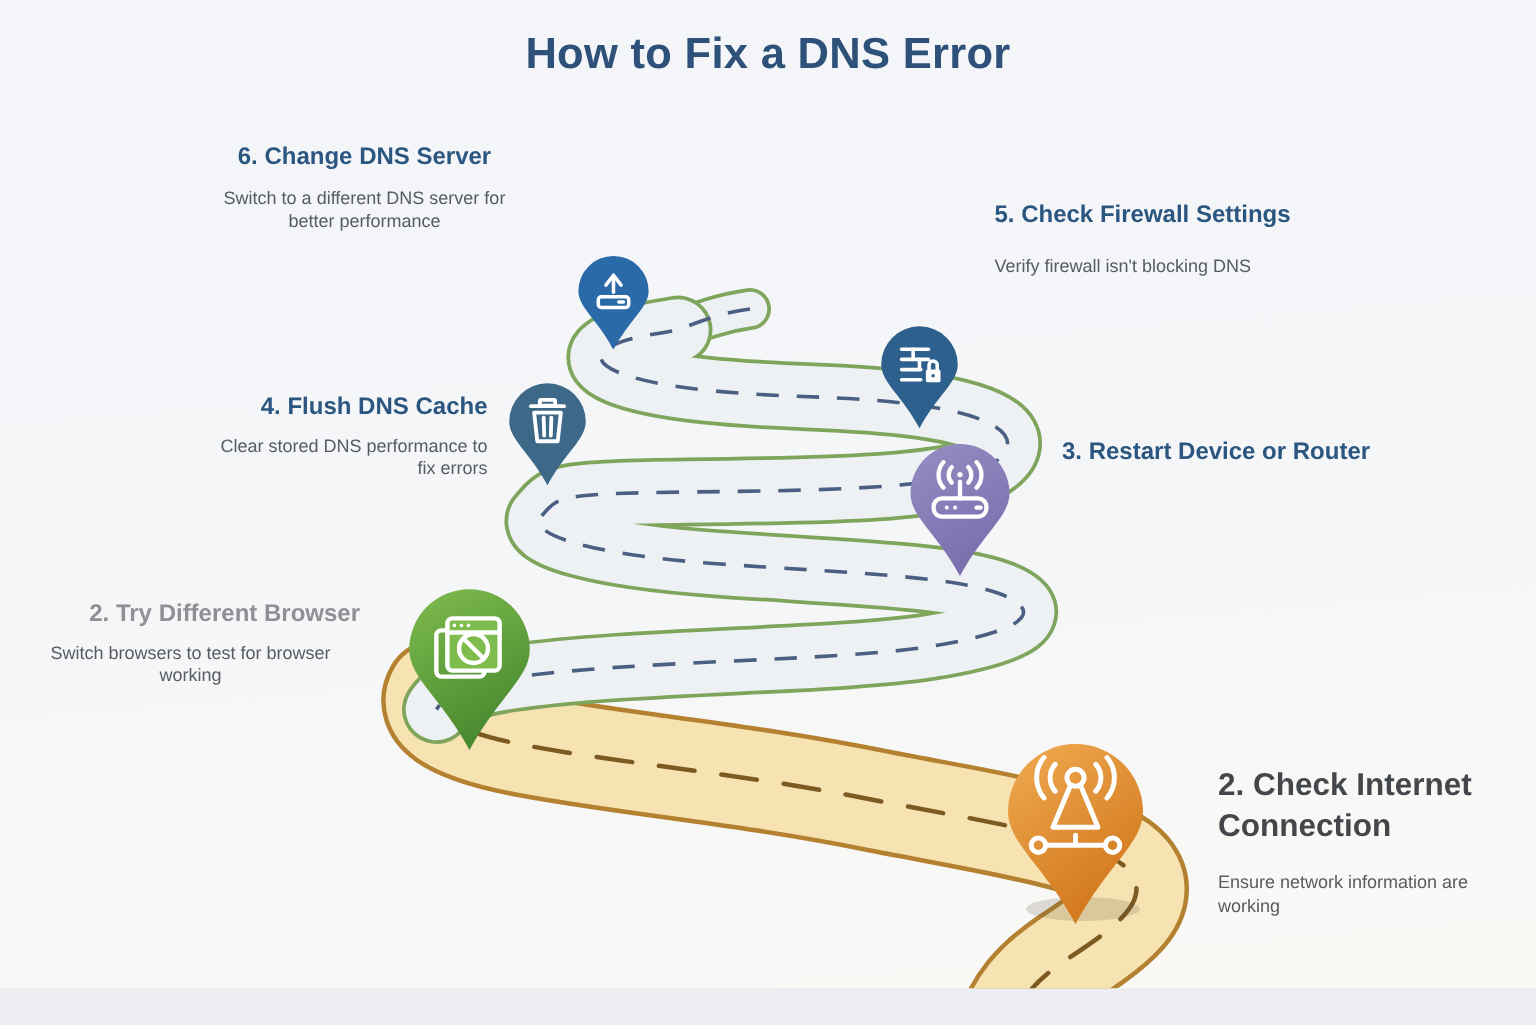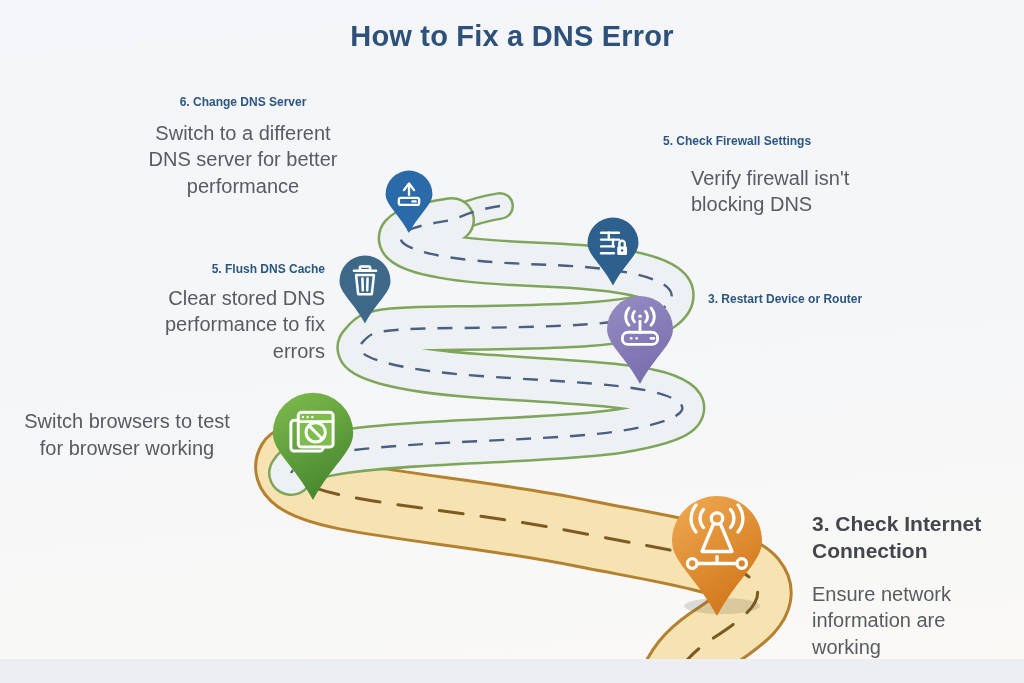--- a/index.html
+++ b/index.html
@@ -3,26 +3,26 @@
 <meta charset="utf-8">
 <style>
   html,body{margin:0;padding:0;}
   body{font-family:"Liberation Sans",sans-serif;background:#eceef1;}
   .canvas{position:relative;width:1024px;height:659px;overflow:hidden;
           background:linear-gradient(175deg,#f3f5f8 0%,#f5f6f8 55%,#faf9f6 100%);}
   .road-svg{position:absolute;left:0;top:0;}
   .page-title{position:absolute;left:0;right:0;top:20px;text-align:center;
               font-size:29px;font-weight:bold;color:#2d5179;letter-spacing:.2px;}
   .step{position:absolute;}
-  .heading{margin:0;font-size:12px;font-weight:bold;line-height:1.22;color:#2b5680;}
-  .desc{margin:0;font-size:20px;color:#575c61;line-height:1.33;}
+  .heading{margin:0;font-size:16px;font-weight:bold;line-height:1.22;color:#2b5680;}
+  .desc{margin:0;font-size:12px;color:#575c61;line-height:1.33;}
   .step-6{left:118px;top:95px;width:250px;text-align:center;}
   .step-6 .desc{width:205px;margin:10px auto 0;}
   .step-5{left:663px;top:134px;width:260px;text-align:left;}
-  .step-5 .desc{width:215px;margin-top:16px;margin-left:28px;}
+  .step-5 .desc{width:215px;margin-top:16px;}
   .step-4{left:90px;top:262px;width:235px;text-align:right;}
   .step-4 .desc{width:185px;margin:8px 0 0 auto;}
   .step-3{left:708px;top:292px;width:300px;text-align:left;}
   .step-3 .desc{width:215px;margin-top:18px;}
   .step-2{left:18px;top:400px;width:222px;text-align:right;}
   .step-2 .desc{width:218px;margin-top:8px;text-align:center;}
   .step-1{left:812px;top:511px;width:212px;text-align:left;}
   .step-1 .heading{font-size:21px;line-height:1.28;}
   .step-1 .desc{width:196px;margin-top:16px;}
 </style>
@@ -152,30 +152,31 @@
     <h2 class="heading" style="color: rgb(43, 86, 128);">6. Change DNS Server</h2>
     <p class="desc">Switch to a different DNS server for better performance</p>
   </div>
 
   <div class="step step-5">
     <h2 class="heading" style="color: rgb(43, 86, 128);">5. Check Firewall Settings</h2>
     <p class="desc">Verify firewall isn't blocking DNS</p>
   </div>
 
   <div class="step step-4">
-    <h2 class="heading" style="color: rgb(43, 86, 128);">5. Flush DNS Cache</h2>
+    <h2 class="heading" style="color: rgb(43, 86, 128);">4. Flush DNS Cache</h2>
     <p class="desc">Clear stored DNS performance to fix errors</p>
   </div>
 
   <div class="step step-3">
     <h2 class="heading" style="color: rgb(43, 86, 128);">3. Restart Device or Router</h2>
   </div>
 
   <div class="step step-2">
+    <h2 class="heading" style="color: rgb(142, 144, 147);">2. Try Different Browser</h2>
     <p class="desc">Switch browsers to test for browser working</p>
   </div>
 
   <div class="step step-1">
-    <h2 class="heading" style="color: rgb(67, 71, 75);">3. Check Internet Connection</h2>
+    <h2 class="heading" style="color: rgb(67, 71, 75);">2. Check Internet Connection</h2>
     <p class="desc">Ensure network information are working</p>
   </div>
 
 </div>
 
 </body></html>

